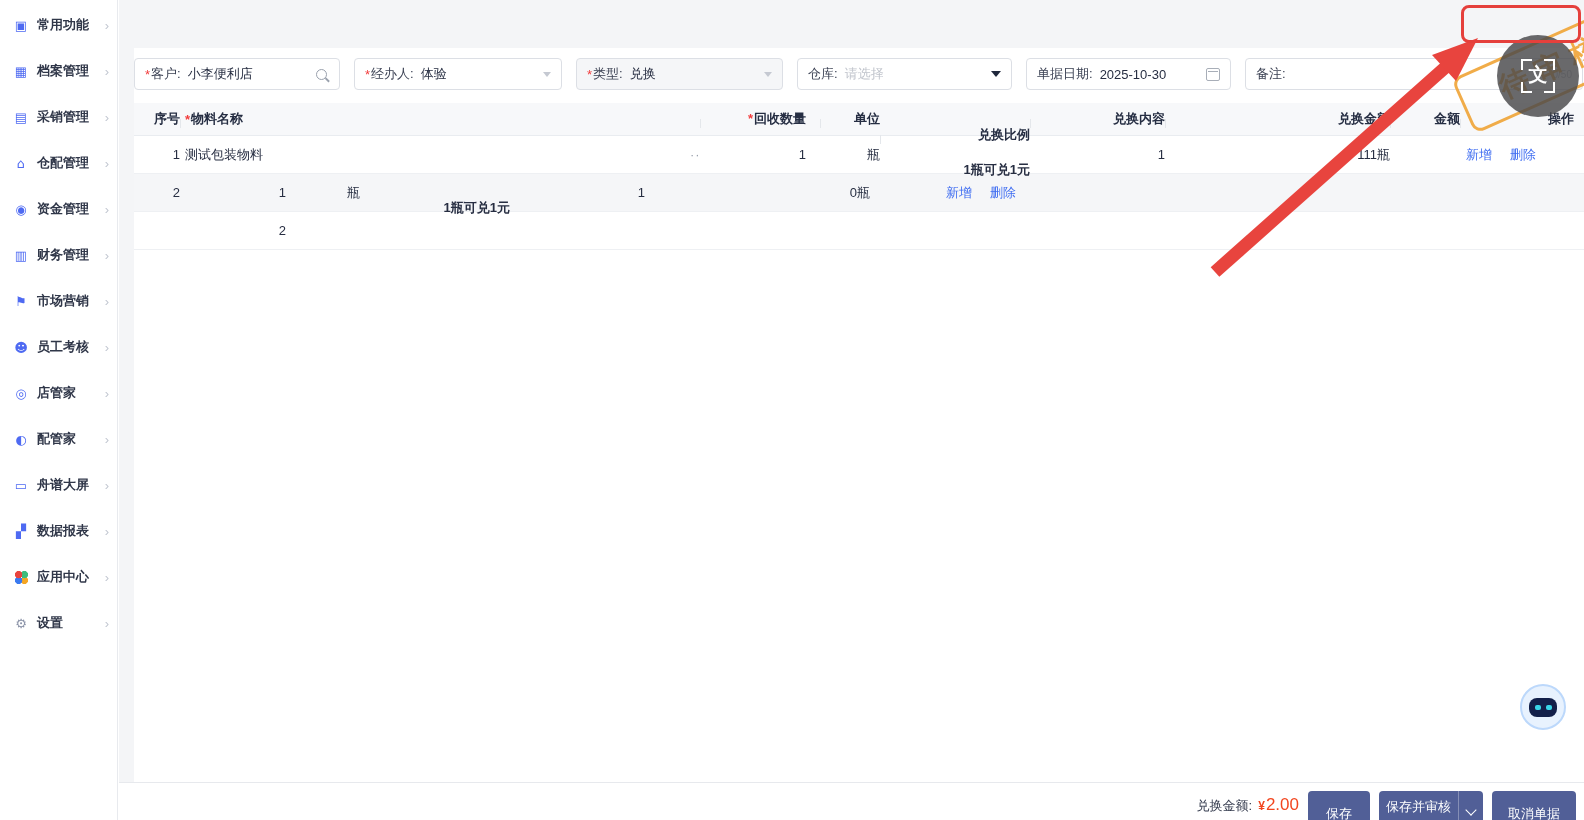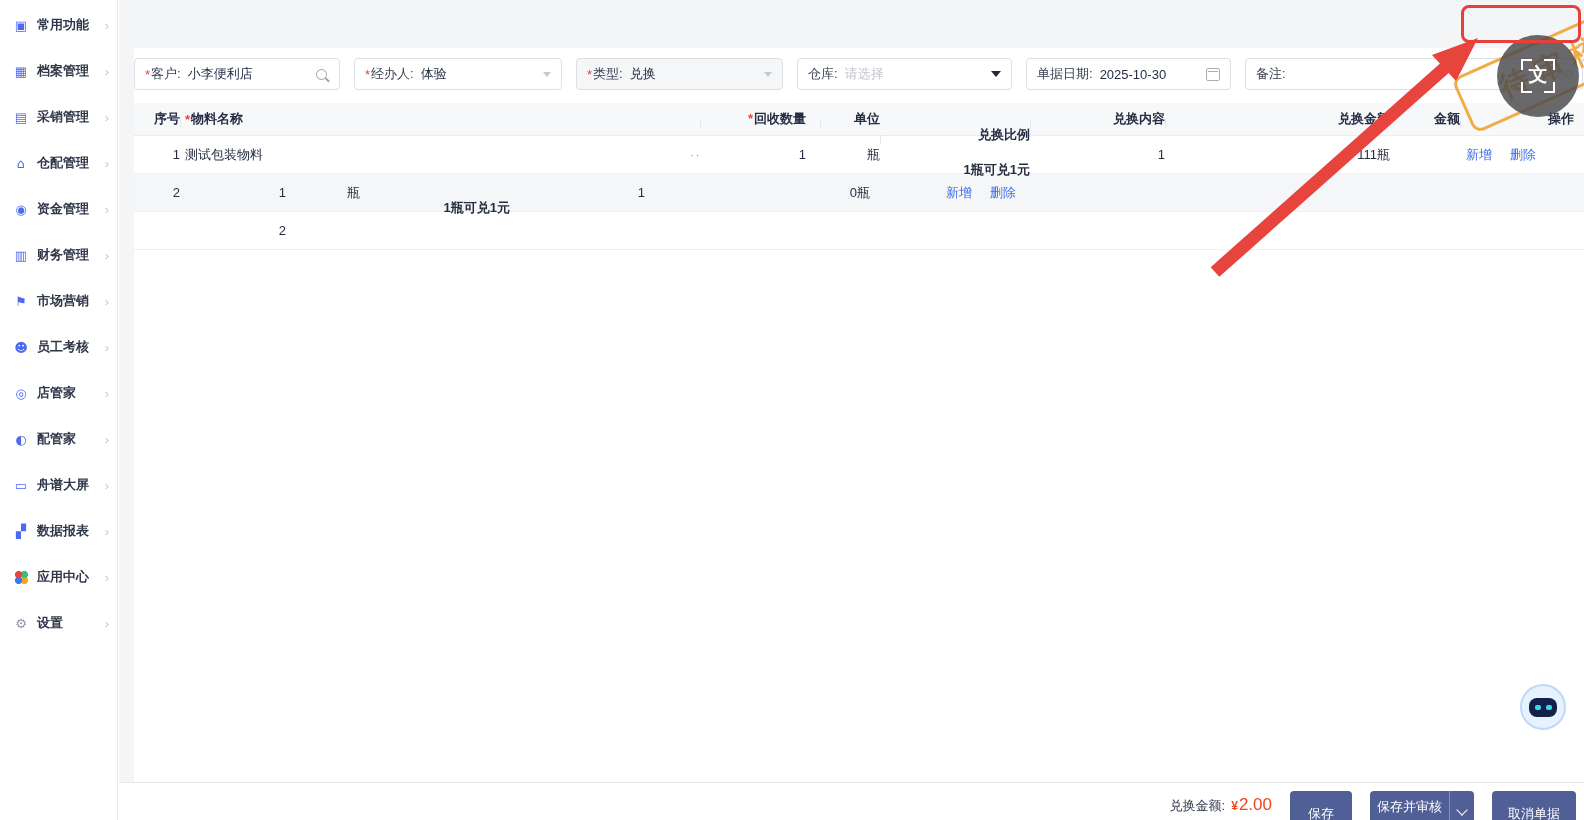--- a/index.html
+++ b/index.html
@@ -90,21 +90,21 @@
   .thead .c-ops{justify-content:flex-end;padding-right:10px;padding-left:0;}
   .th{position:relative;}
   .thead .th + .th::before{content:"";position:absolute;left:0;top:9px;width:1px;height:14px;background:#e4e7eb;}
   .more{margin-left:auto;margin-right:-6px;color:#9aa1ad;letter-spacing:1px;cursor:pointer;}
   .op-link{color:#3e6cf1;cursor:pointer;text-decoration:none;}
   .trow.total{border-bottom:1px solid #eef0f3;}
 
   
   .bottombar{position:absolute;left:119px;right:0;top:782px;height:38px;background:#fff;
              border-top:1px solid #e7e9ed;z-index:6;display:flex;justify-content:flex-end;
-             align-items:flex-start;gap:18px;padding-right:8px;box-sizing:border-box;}
+             align-items:flex-start;gap:9px;padding-right:8px;box-sizing:border-box;}
   .amount{margin-top:12px;display:flex;align-items:baseline;white-space:nowrap;}
   .amount-label{color:#333a4d;}
   .cur{color:#f2461f;font-size:12px;margin-left:6px;font-weight:700;}
   .amount-val{color:#f2461f;font-size:17px;font-weight:400;margin-left:1px;}
   .fbtn{margin-top:8px;height:46px;background:#515f97;color:#fff;border-radius:4px;border:none;
         display:flex;align-items:center;justify-content:center;cursor:pointer;font-size:13px;}
   .b-save{width:62px;}
   .b-combined{width:104px;padding:0;}
   .seg-main{flex:1;display:flex;flex-direction:column;align-items:center;justify-content:flex-start;padding-top:7px;height:100%;box-sizing:border-box;}
   .seg-line2{font-size:10.5px;opacity:.95;margin-top:3px;}

